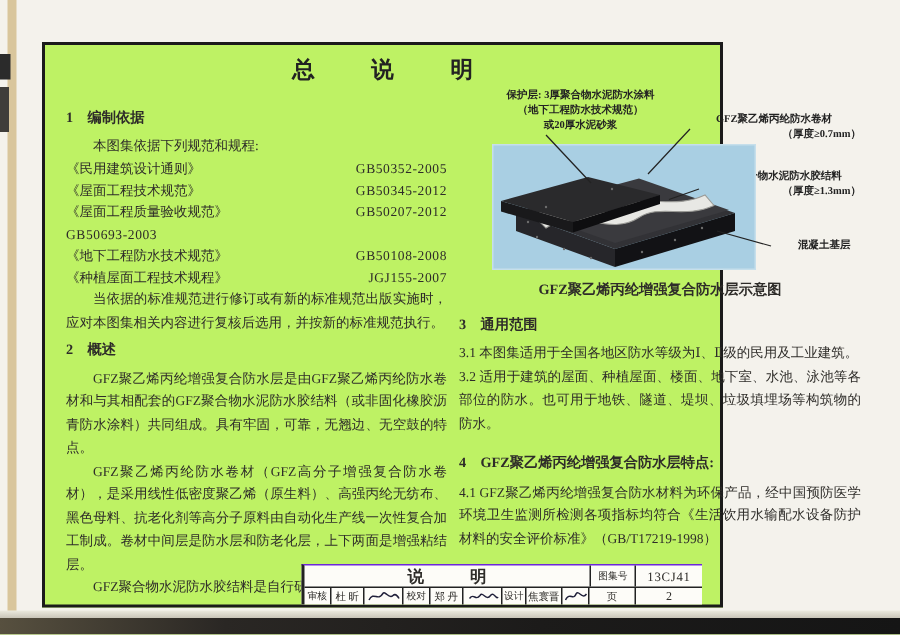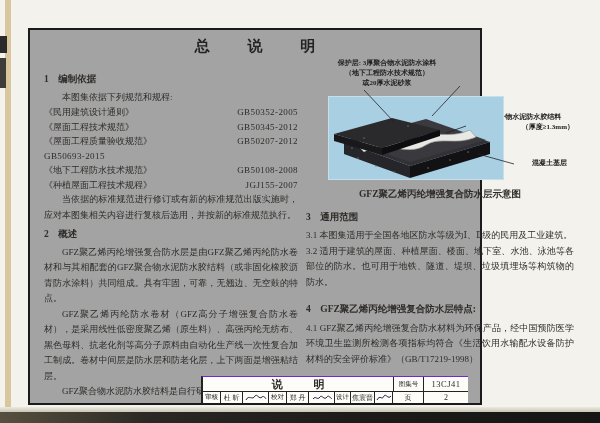--- a/index.html
+++ b/index.html
@@ -8,21 +8,21 @@
        background:#f4f2ec;}
   .edge-strip{position:absolute;left:5px;top:0;width:6px;height:414px;background:#d9c69c;}
   .edge-mark1{position:absolute;left:0;top:36px;width:7px;height:17px;background:#2b2b2b;}
   .edge-mark2{position:absolute;left:0;top:58px;width:6px;height:30px;background:#3f3d3a;}
   .dark-band{position:absolute;left:0;bottom:0;width:600px;height:11px;
        background:linear-gradient(90deg,#57503f 0%,#2a2724 25%,#1c1b1a 60%,#151515 100%);}
   .shadow-strip{position:absolute;left:0;bottom:11px;width:600px;height:5px;
        background:linear-gradient(180deg,#eceade,#c9c5b8);}
 
   .frame{position:absolute;left:28px;top:28px;width:454px;height:377px;
-       border:2px solid #1b1b1b;background:#a3a3a3;box-sizing:border-box;}
+       border:2px solid #1b1b1b;background:#bef264;box-sizing:border-box;}
 
   .doc-title{position:absolute;left:0;top:7px;width:100%;text-align:center;
        font-size:15px;font-weight:bold;letter-spacing:17px;text-indent:17px;color:#222;}
 
   .col-left{position:absolute;left:14px;top:42px;width:254px;font-size:9px;line-height:15.5px;}
   .col-right{position:absolute;left:276px;top:26px;width:268px;font-size:9px;line-height:15.5px;}
   .h{font-weight:bold;font-size:9.5px;margin:0 0 2px 0;}
   .intro{text-indent:2em;}
   .std{display:flex;justify-content:space-between;line-height:14.5px;}
   .std .code{font-family:"Liberation Serif",serif;letter-spacing:.4px;}
@@ -75,21 +75,21 @@
     </div>
     <div class="std">
       <span>《屋面工程技术规范》</span>
       <span class="code">GB50345-2012</span>
     </div>
     <div class="std">
       <span>《屋面工程质量验收规范》</span>
       <span class="code">GB50207-2012</span>
     </div>
     <div class="std">
-      <span class="code">GB50693-2015</span>
+      <span class="code">GB50693-2003</span>
     </div>
     <div class="std">
       <span>《地下工程防水技术规范》</span>
       <span class="code">GB50108-2008</span>
     </div>
     <div class="std">
       <span>《种植屋面工程技术规程》</span>
       <span class="code">JGJ155-2007</span>
     </div>
     <p class="para">当依据的标准规范进行修订或有新的标准规范出版实施时，应对本图集相关内容进行复核后选用，并按新的标准规范执行。</p>
@@ -98,20 +98,24 @@
     <p class="para">GFZ聚乙烯丙纶防水卷材（GFZ高分子增强复合防水卷材），是采用线性低密度聚乙烯（原生料）、高强丙纶无纺布、黑色母料、抗老化剂等高分子原料由自动化生产线一次性复合加工制成。卷材中间层是防水层和防老化层，上下两面是增强粘结层。</p>
     <p class="para">GFZ聚合物水泥防水胶结料是自行研制的配套产品。</p>
   </div>
 
   <div class="col-right">
     <div class="diagram">
       <div class="dlabel" style="left:6px;top:2px;width:150px;">
         <div>保护层: 3厚聚合物水泥防水涂料</div>
         <div>（地下工程防水技术规范）</div>
         <div>或20厚水泥砂浆</div>
+      </div>
+      <div class="dlabel" style="left:152px;top:18px;width:116px;">
+        <div>GFZ聚乙烯丙纶防水卷材</div>
+        <div style="text-align:right;">（厚度≥0.7mm）</div>
       </div>
       <div class="dlabel" style="left:158px;top:56px;width:110px;">
         <div>GFZ聚合物水泥防水胶结料</div>
         <div style="text-align:right;">（厚度≥1.3mm）</div>
       </div>
       <div class="dlabel" style="left:210px;top:102px;padding-left:16px;">混凝土基层</div>
 
       <svg class="illus" width="176" height="84" viewBox="0 0 176 84">
         <rect x="0" y="0" width="176" height="84" fill="#a9cfe3"></rect>
         <rect x="0" y="0" width="176" height="84" fill="none" stroke="#c6dfeb" stroke-width="2"></rect>

